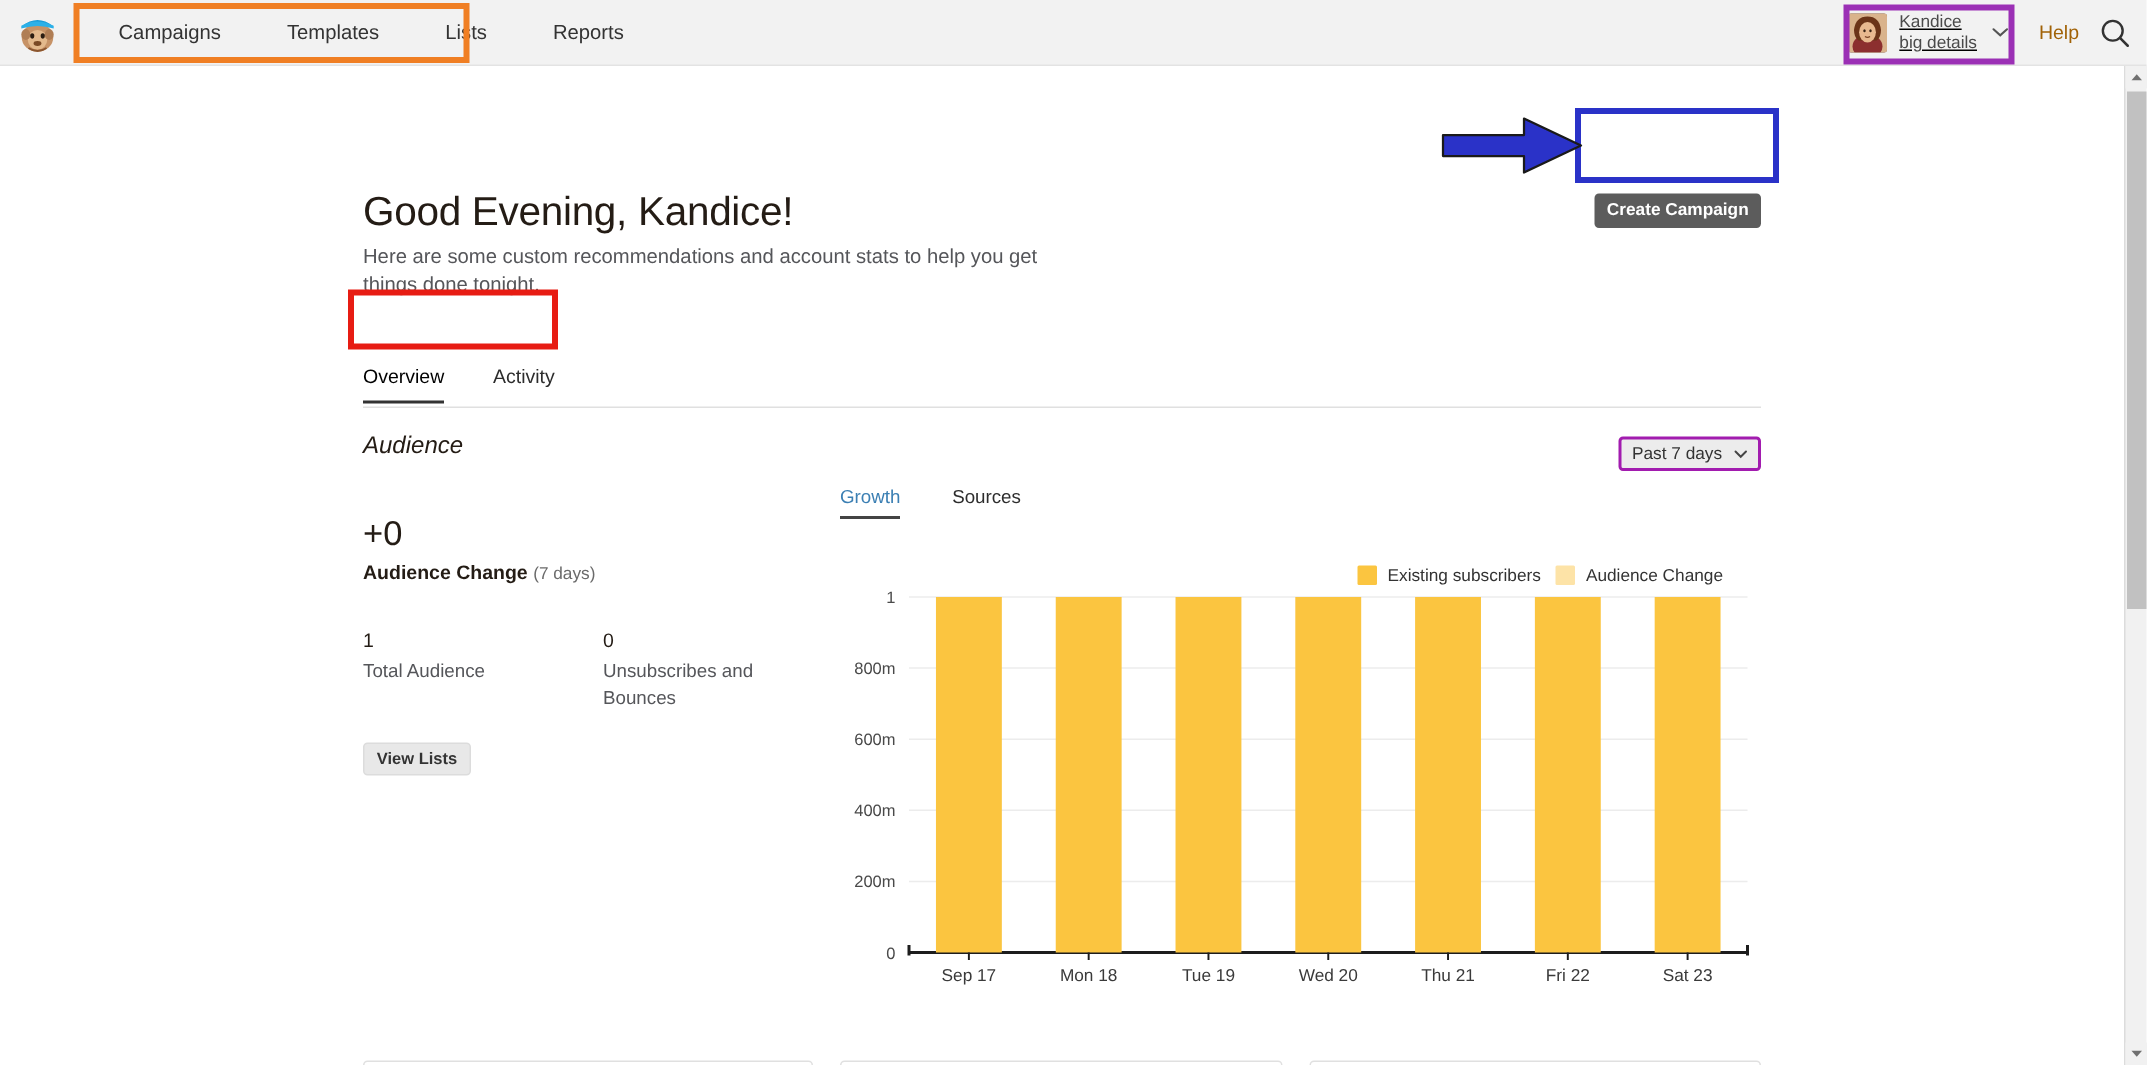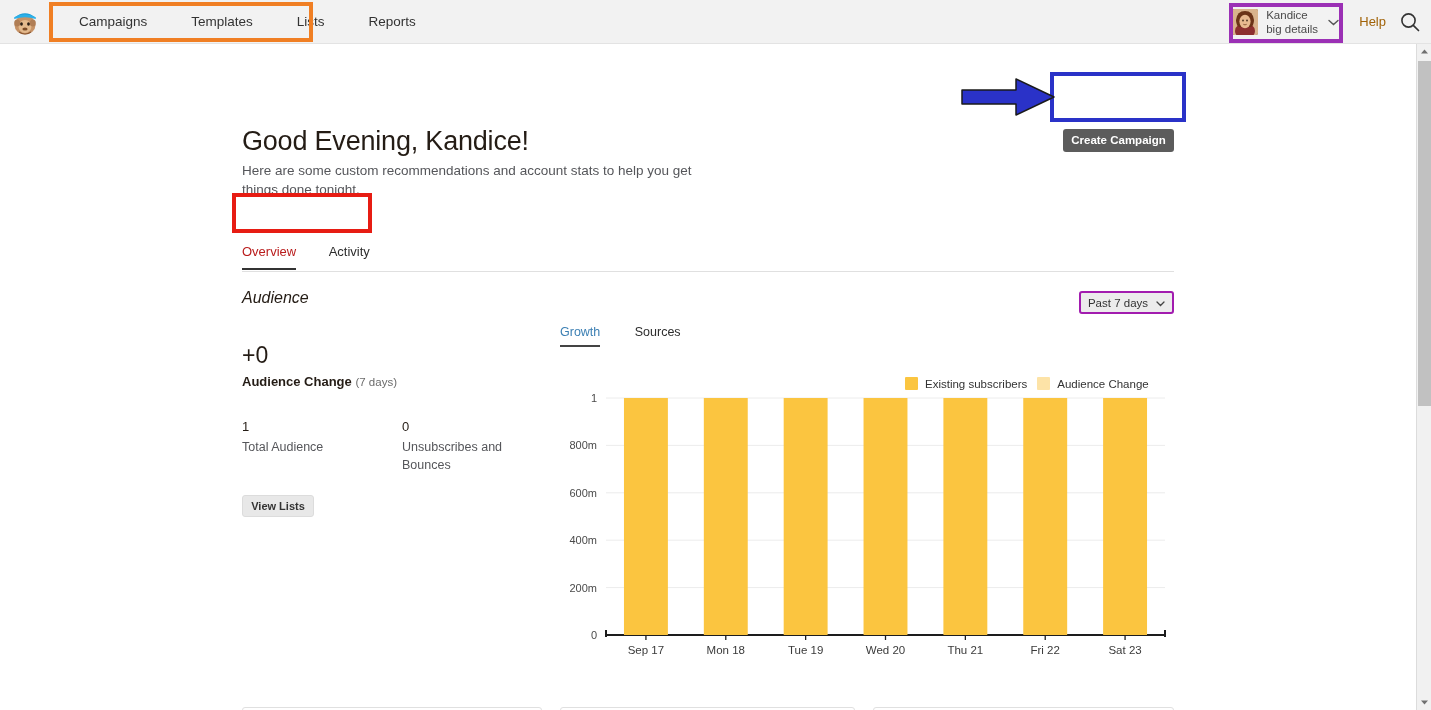--- a/index.html
+++ b/index.html
@@ -43,21 +43,21 @@
     display: flex; align-items: center;
     cursor: pointer;
     padding: 0 6px;
   }
   #avatar {
     width: 26px; height: 26px; border-radius: 2px;
     overflow: hidden; flex: 0 0 auto;
     background: #8a5a3b;
   }
   #acctext {
-    margin-left: 8px; line-height: 1.25;
+    margin-left: 8px; line-height: 1.25; text-decoration: underline;
   }
   #accname { font-size: 11.5px; color: #4a4a4a; display:block; }
   #accsub  { font-size: 11.5px; color: #4a4a4a; display:block; }
   #accchev {
     margin-left: 10px; color: #555; font-size: 11px;
   }
   #helplink {
     position: absolute; right: 45px; top: 0;
     line-height: 44px; font-size: 13px; color: #a16207;
     text-decoration: none; cursor: pointer;
@@ -111,21 +111,21 @@
   #tabs {
     position: absolute; left: 242px; top: 198px;
     width: 932px; height: 30px;
     border-bottom: 1px solid #e0e0e0;
   }
   .tab {
     display: inline-block; font-size: 13px;
     padding: 0 0 9px 0; margin-right: 28px;
     cursor: pointer; color: #2d2d2d;
   }
-  .tab.active { color: #b91c1c; border-bottom: 2px solid #333333; }
+  .tab.active { color: #000000; border-bottom: 2px solid #333333; }
 
   #audience-title {
     position: absolute; left: 242px; top: 245px;
     font-size: 16px; font-style: italic; color: #241c15;
     font-weight: normal; margin: 0;
   }
   #datefilter {
     position: absolute; left: 1079px; top: 247px;
     width: 95px; height: 23px;
     background: #ececec; border: 2px solid #a21caf; border-radius: 3px;

